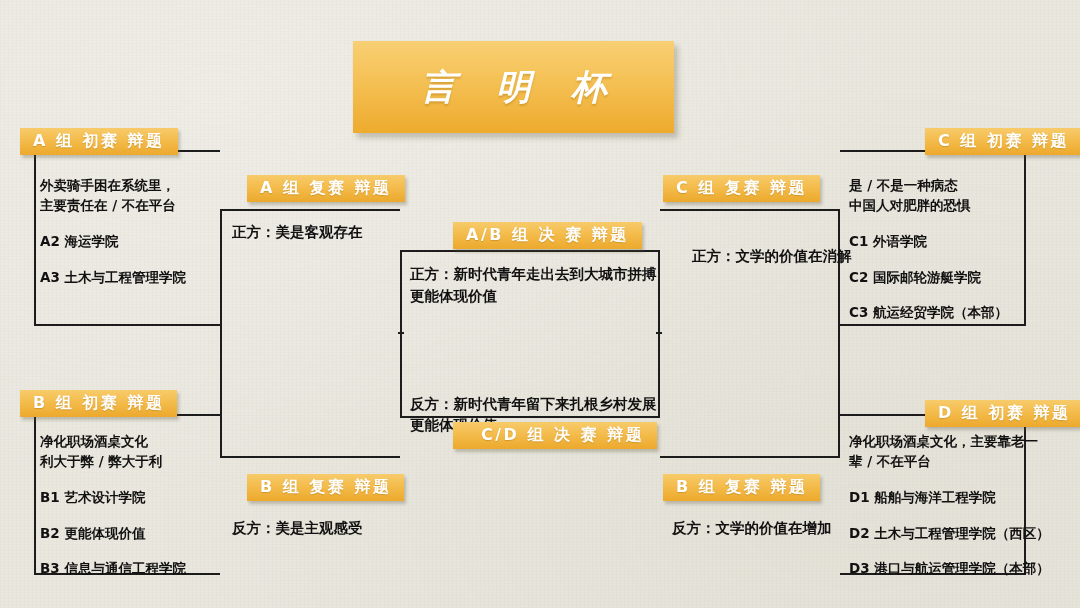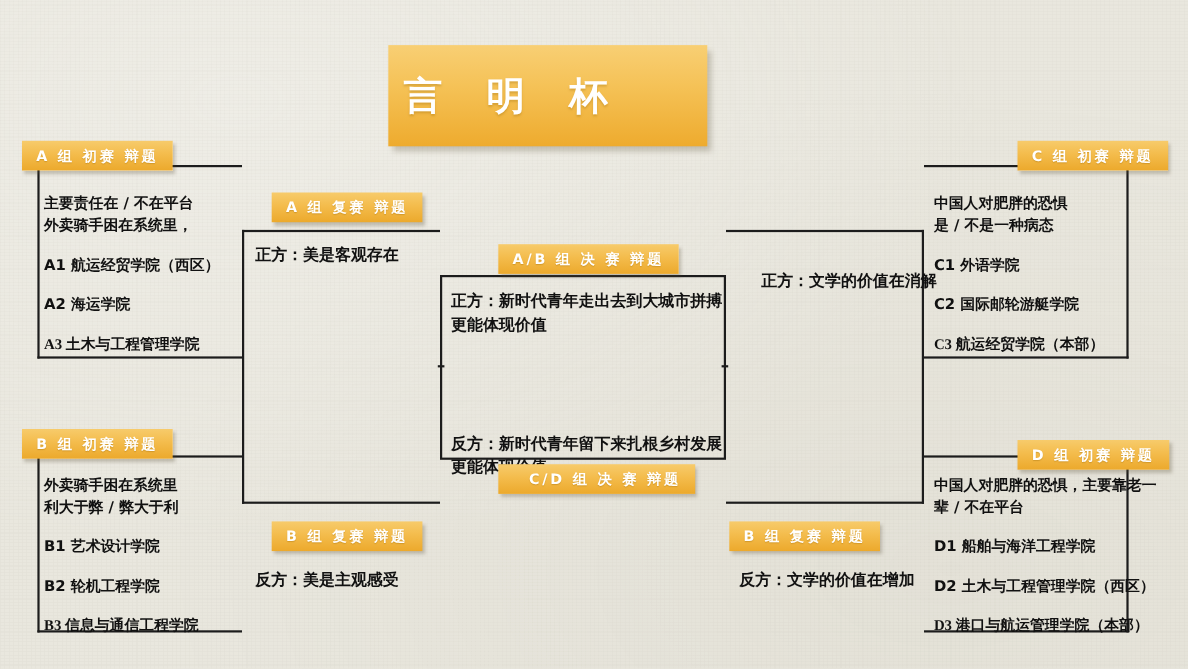--- a/index.html
+++ b/index.html
@@ -42,37 +42,39 @@
     display: flex;
     align-items: center;
     background: linear-gradient(180deg, #f7cb6b 0%, #f4bd4e 42%, #eca92c 100%);
     color: #ffffff;
     font-weight: bold;
     letter-spacing: 2.5px;
     white-space: nowrap;
     box-shadow: 2px 3px 3px rgba(90,80,55,.30);
     padding: 0 13px;
     z-index: 6;
-    font-size: 13px;
+    font-size: 16px;
     height: 27px;
     text-shadow: 0 1px 1px rgba(170,120,20,.45);
   }
 
   
   #title-banner {
     position: absolute;
     left: 353px;
     top: 41px;
-    width: 290px;
+    width: 321px;
     height: 92px;
     background: linear-gradient(180deg, #f8cf74 0%, #f5c257 40%, #eeab2e 100%);
     box-shadow: 4px 5px 5px rgba(90,80,55,.28);
     display: flex;
     align-items: center;
+    justify-content: center;
     z-index: 6;
+    font-style: italic;
   }
   #title-text {
     color: #ffffff;
     font-size: 35px;
     font-weight: bold;
     letter-spacing: 14px;
     text-indent: 14px;
     text-shadow: 0 2px 2px rgba(170,120,20,.40);
   }
 
@@ -95,21 +97,21 @@
   .topic {
     font-size: 13.5px;
     line-height: 1.45;
     margin-bottom: 17px;
   }
   .team {
     font-size: 13.5px;
     line-height: 1.45;
     margin-bottom: 16px;
   }
-  .team:last-child { margin-bottom: 16px; font-family: Liberation Serif, serif; }
+  .team:last-child { margin-bottom: 16px; }
 
   .stance {
     font-size: 14.5px;
     line-height: 1.5;
   }
   .stance + .stance { margin-top: 86px; }
 
   
   .conn {
     position: absolute;
@@ -125,37 +127,36 @@
 <div id="stage">
 
   <div id="title-banner">
     <span id="title-text">言 明 杯</span>
   </div>
 
   <div class="bx open-right" style="left:34px; top:150px; width:186px; height:176px;"></div>
   <div class="badge" style="left:20px; top:128px;">A 组 初赛 辩题</div>
   <div class="bx-body" style="left:40px; top:176px; width:200px;">
     <div class="topic">
+      <div>外卖骑手困在系统里，</div>
       <div>主要责任在 / 不在平台</div>
-      <div>外卖骑手困在系统里，</div>
-    </div>
-    <div class="team">A1 航运经贸学院（西区）</div>
+    </div>
     <div class="team">A2 海运学院</div>
     <div class="team">A3 土木与工程管理学院</div>
   </div>
 
   <div class="bx open-right" style="left:34px; top:414px; width:186px; height:161px;"></div>
   <div class="badge" style="left:20px; top:390px;">B 组 初赛 辩题</div>
   <div class="bx-body" style="left:40px; top:432px; width:200px;">
     <div class="topic">
-      <div>外卖骑手困在系统里</div>
+      <div>净化职场酒桌文化</div>
       <div>利大于弊 / 弊大于利</div>
     </div>
     <div class="team">B1 艺术设计学院</div>
-    <div class="team">B2 轮机工程学院</div>
+    <div class="team">B2 更能体现价值</div>
     <div class="team">B3 信息与通信工程学院</div>
   </div>
 
   <div class="bx open-right" style="left:220px; top:209px; width:180px; height:249px;"></div>
   <div class="badge" style="left:247px; top:175px;">A 组 复赛 辩题</div>
   <div class="badge" style="left:247px; top:474px;">B 组 复赛 辩题</div>
   <div class="bx-body stance" style="left:232px; top:222px; width:190px;">正方：美是客观存在</div>
   <div class="bx-body stance" style="left:232px; top:432px; width:190px;">反方：美是主观感受</div>
 
   <div class="bx" style="left:400px; top:250px; width:260px; height:168px;"></div>
@@ -166,41 +167,42 @@
       <div>正方：新时代青年走出去到大城市拼搏</div>
       <div>更能体现价值</div>
     </div>
     <div class="stance">
       <div>反方：新时代青年留下来扎根乡村发展</div>
       <div>更能体现价值</div>
     </div>
   </div>
 
   <div class="bx open-left" style="left:660px; top:209px; width:180px; height:249px;"></div>
+  <div class="badge" style="left:663px; top:175px;">C 组 复赛 辩题</div>
   <div class="badge" style="left:663px; top:474px;">B 组 复赛 辩题</div>
   <div class="bx-body stance" style="left:692px; top:222px; width:190px;margin-top:24px;">正方：文学的价值在消解</div>
   <div class="bx-body stance" style="left:672px; top:432px; width:190px;">反方：文学的价值在增加</div>
 
   <div class="bx open-left" style="left:840px; top:150px; width:186px; height:176px;"></div>
   <div class="badge" style="left:925px; top:128px;">C 组 初赛 辩题</div>
   <div class="bx-body" style="left:849px; top:176px; width:215px;">
     <div class="topic">
+      <div>是 / 不是一种病态</div>
       <div>中国人对肥胖的恐惧</div>
-      <div>是 / 不是一种病态</div>
     </div>
     <div class="team">C1 外语学院</div>
     <div class="team">C2 国际邮轮游艇学院</div>
     <div class="team">C3 航运经贸学院（本部）</div>
   </div>
 
   <div class="bx open-left" style="left:840px; top:414px; width:186px; height:161px;"></div>
   <div class="badge" style="left:925px; top:384px;margin-top:16px;">D 组 初赛 辩题</div>
   <div class="bx-body" style="left:849px; top:432px; width:220px;">
     <div class="topic">
-      <div>中国人对肥胖的恐惧，主要靠老一</div>
+      <div>净化职场酒桌文化，主要靠老一</div>
       <div>辈 / 不在平台</div>
     </div>
     <div class="team">D1 船舶与海洋工程学院</div>
     <div class="team">D2 土木与工程管理学院（西区）</div>
     <div class="team">D3 港口与航运管理学院（本部）</div>
   </div>
 
   <div class="conn" style="left:398px; top:332px; width:6px; height:2.2px;"></div>
   <div class="conn" style="left:656px; top:332px; width:6px; height:2.2px;"></div>
 

